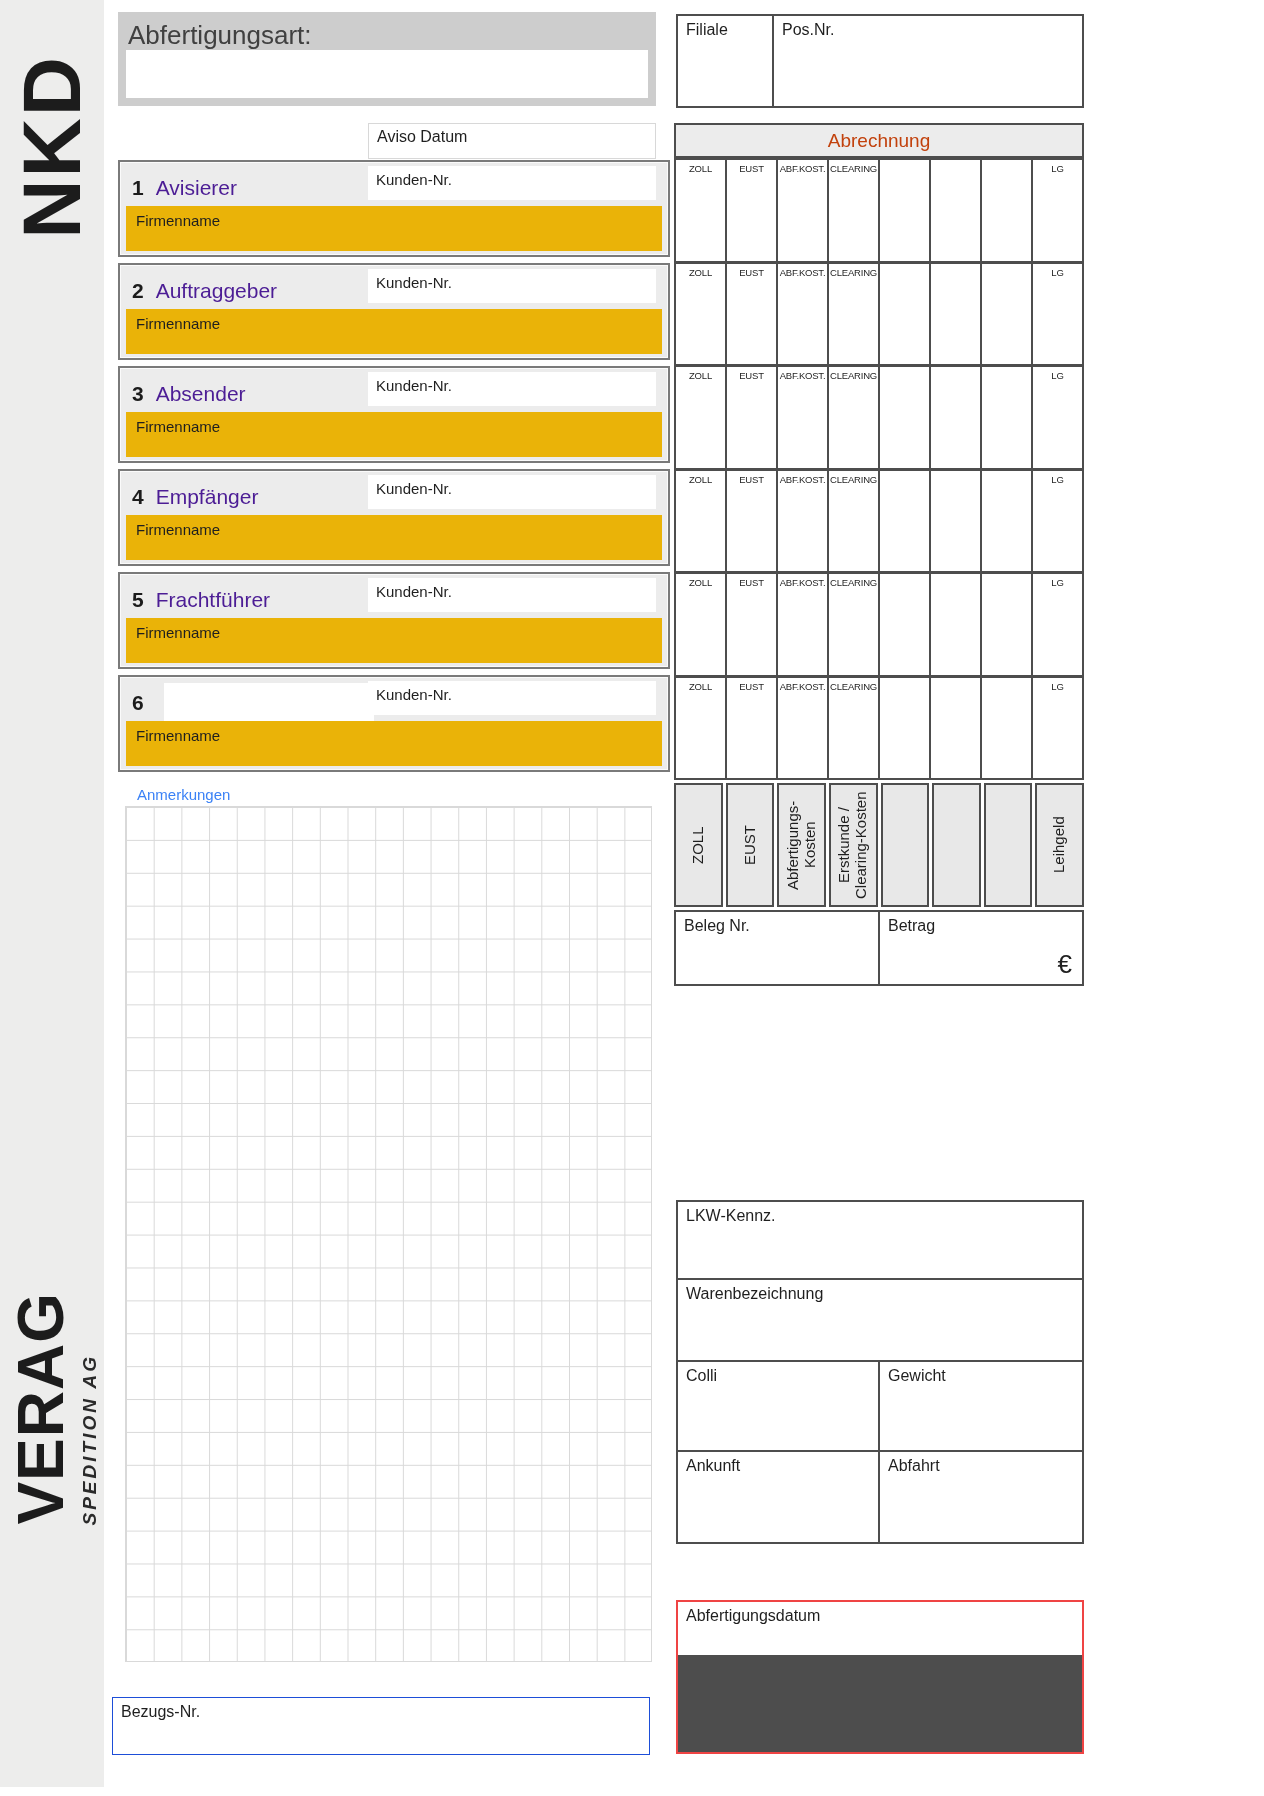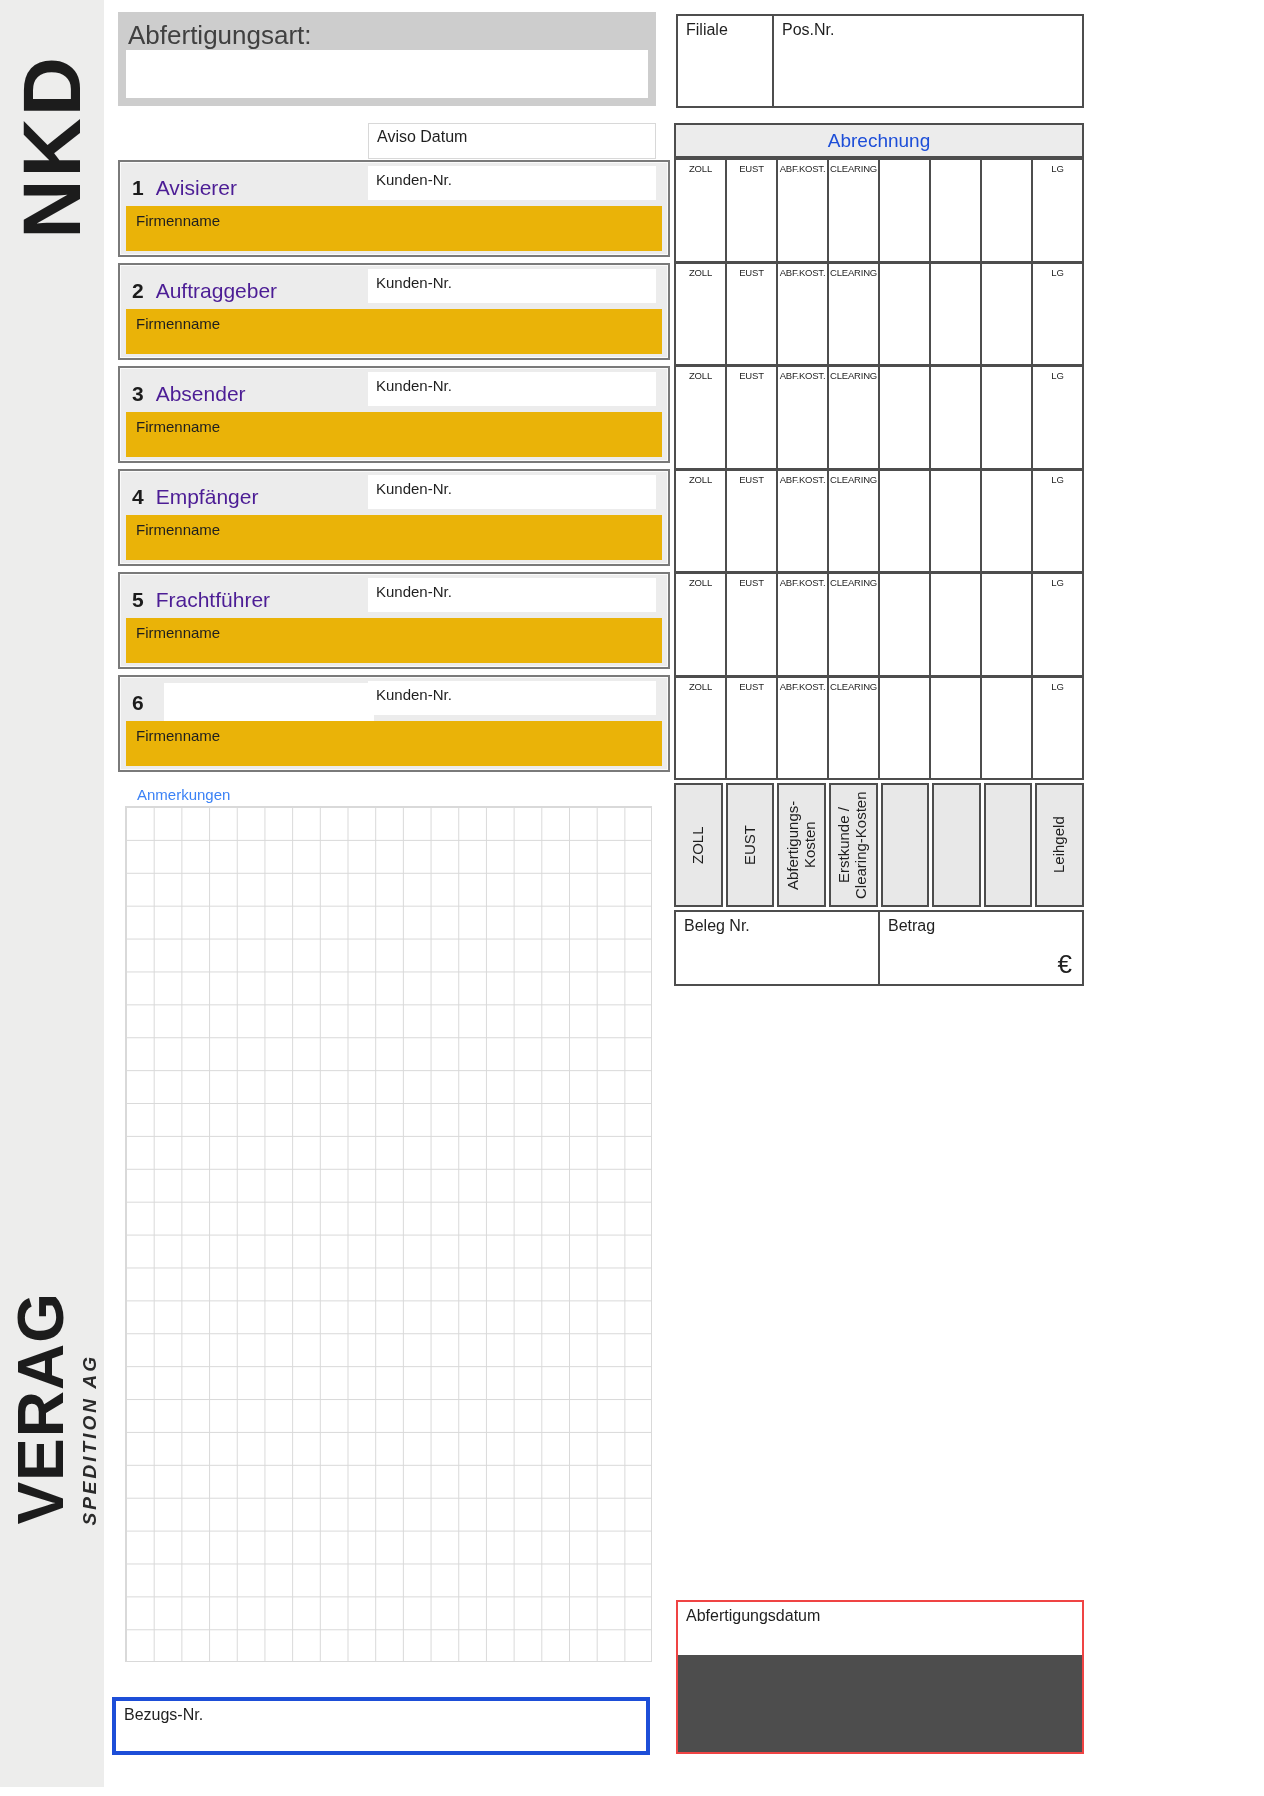--- a/index.html
+++ b/index.html
@@ -25,21 +25,21 @@
   .abf-input { position:absolute; left:8px; top:38px; width:522px; height:48px; background:#fff; }
 
   .filiale-box { left:676px; top:14px; width:408px; height:94px; background:#4d4d4d; border:2px solid #4d4d4d; display:grid; grid-template-columns:94px 1fr; gap:2px; }
   .filiale-box > div { background:#fff; position:relative; }
   .cell-label { position:absolute; left:8px; top:5px; font-size:16px; color:#1f1f1f; }
 
   .aviso-box { left:368px; top:123px; width:288px; height:36px; background:#fff; border:1px solid #d8d8d8; }
   .aviso-box .cell-label { font-size:16px; top:4px; }
 
   
-  .ab-title { left:674px; top:123px; width:410px; height:35px; background:#ececec; border:2px solid #4d4d4d; display:flex; align-items:center; justify-content:center; font-size:19px; color:#1d4ed8; }
+  .ab-title { left:674px; top:123px; width:410px; height:35px; background:#ececec; border:2px solid #4d4d4d; display:flex; align-items:center; justify-content:center; font-size:19px; color:#c2410c; }
   .ab-rows { left:674px; top:158px; width:410px; height:622px; border:2px solid #4d4d4d; background:#4d4d4d; display:grid; grid-template-rows:repeat(6,1fr); gap:3px; }
   .ab-row { background:#4d4d4d; display:grid; grid-template-columns:repeat(8,1fr); gap:2px; }
   .ab-cell { background:#fff; text-align:center; }
   .ab-cell-label { display:block; font-size:9.5px; letter-spacing:-0.2px; padding-top:3px; color:#1f1f1f; white-space:nowrap; }
   .ab-foot { left:674px; top:783px; width:410px; height:124px; display:grid; grid-template-columns:repeat(8,1fr); gap:3px; }
   .ab-foot-col { background:#e8e8e8; border:2px solid #4d4d4d; display:flex; align-items:center; justify-content:center; overflow:hidden; }
   .ab-foot-col .vtext { white-space:normal; font-size:15px; line-height:1.12; height:112px; text-align:center; color:#1f1f1f; }
   .beleg-box { left:674px; top:910px; width:410px; height:76px; background:#4d4d4d; border:2px solid #4d4d4d; display:grid; grid-template-columns:202px 1fr; gap:2px; }
   .beleg-box > div { background:#fff; position:relative;padding-left:24px; }
   .euro { position:absolute; right:10px; bottom:4px; font-size:26px; color:#1f1f1f; }
@@ -64,21 +64,21 @@
   
   .ship-box { left:676px; top:1200px; width:408px; height:344px; background:#4d4d4d; border:2px solid #4d4d4d; display:grid; grid-template-rows:76px 80px 88px 1fr; gap:2px; }
   .ship-row { background:#fff; position:relative; }
   .ship-split { background:#4d4d4d; display:grid; grid-template-columns:200px 1fr; gap:2px; }
   .ship-split > div { background:#fff; position:relative; }
   .ship-box .cell-label, .proc-box .cell-label, .bezug-box .cell-label { font-size:16px; }
 
   .proc-box { left:676px; top:1600px; width:408px; height:154px; background:#4d4d4d; border:2px solid #ef4444; display:grid; grid-template-rows:53px 1fr; gap:2px; }
   .proc-box > div { background:#fff; position:relative; }
 
-  .bezug-box { left:112px; top:1697px; width:538px; height:58px; border:4px solid #1d4ed8; background:#fff; }
+  .bezug-box { left:112px; top:1697px; width:538px; height:58px; border:1px solid #1d4ed8; background:#fff; }
 </style>
 </head>
 <body>
 
 <div id="page">
 
   <div class="abs sidebar"></div>
   <div class="abs logo-top">
     <div class="vtext">NKD</div>
   </div>
@@ -374,20 +374,44 @@
         <span class="cell-label">Kunden-Nr.</span>
       </div>
     <div class="firmen-field">
         <span class="cell-label">Firmenname</span>
       </div>
   </div>
 
   <div class="abs anm-label">Anmerkungen</div>
   <div class="abs anm-grid"></div>
 
+  <div class="abs ship-box">
+    <div class="ship-row">
+      <span class="cell-label">LKW-Kennz.</span>
+    </div>
+    <div class="ship-row">
+      <span class="cell-label">Warenbezeichnung</span>
+    </div>
+    <div class="ship-split">
+      <div>
+          <span class="cell-label">Colli</span>
+        </div>
+      <div>
+          <span class="cell-label">Gewicht</span>
+        </div>
+    </div>
+    <div class="ship-split">
+      <div>
+          <span class="cell-label">Ankunft</span>
+        </div>
+      <div>
+          <span class="cell-label">Abfahrt</span>
+        </div>
+    </div>
+  </div>
 
   <div class="abs proc-box">
     <div>
       <span class="cell-label">Abfertigungsdatum</span>
     </div>
   </div>
 
   <div class="abs bezug-box">
     <span class="cell-label">Bezugs-Nr.</span>
   </div>

